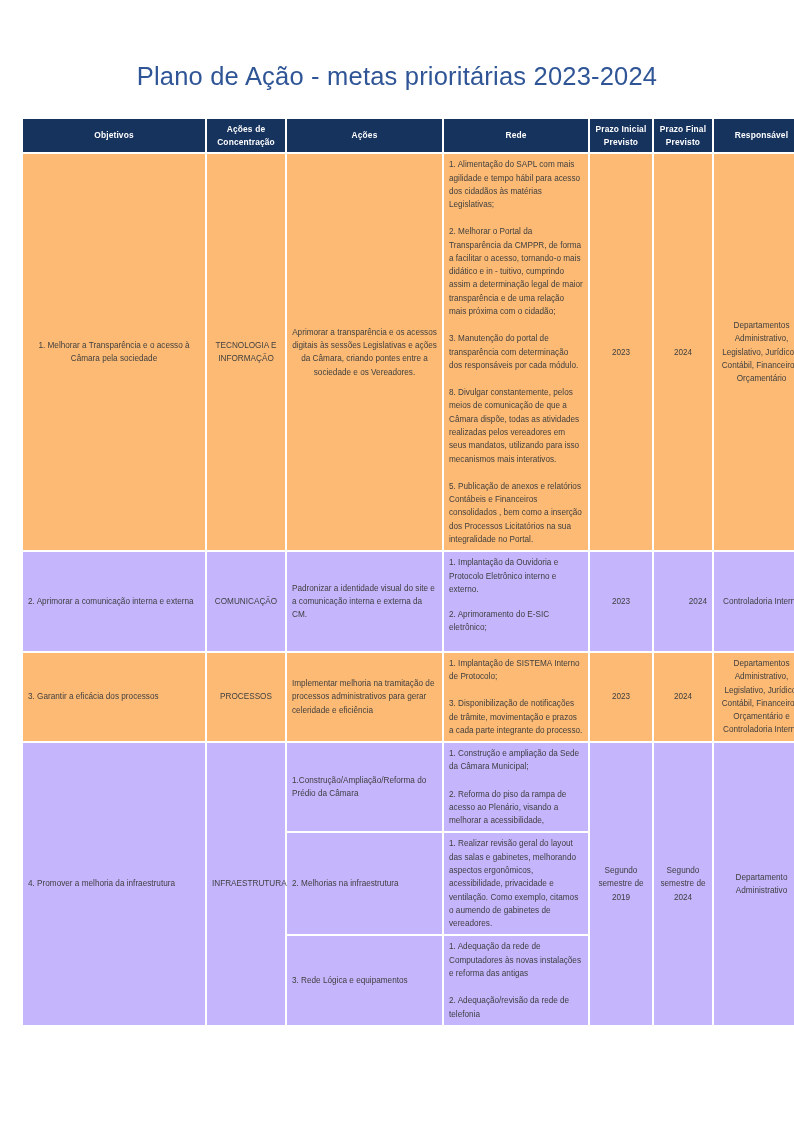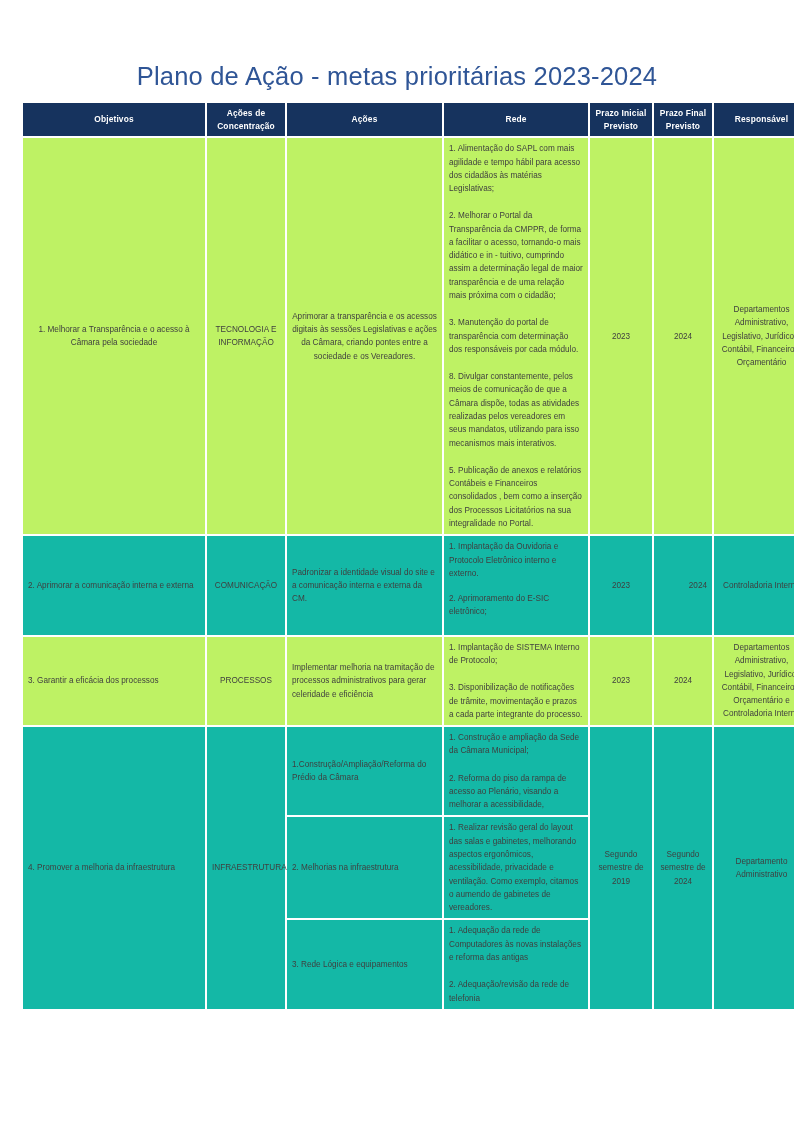--- a/index.html
+++ b/index.html
@@ -27,21 +27,21 @@
     width: 794px;
     text-align: center;
     font-size: 25.5px;
     font-weight: 400;
     letter-spacing: 0.2px;
     color: #2f5596;
   }
   .table-wrap {
     position: absolute;
     left: 21px;
-    top: 101px;
+    top: 117px;
     width: 752px;
   }
   table.plan {
     border-collapse: separate;
     border-spacing: 2px 2px;
     width: 752px;
     table-layout: fixed;
     margin: 0;
   }
   table.plan th, table.plan td {
@@ -59,22 +59,22 @@
     line-height: 1.5;
     padding: 4px 3px;
     letter-spacing: 0.15px;
   }
   
   tbody td {
     font-size: 8.2px;
     line-height: 1.62;
     color: #3f3f3f;
   }
-  .shade-dark { background: #bef264; margin-left: 8px; }
-  .shade-light { background: #14b8a6; margin-top: 48px; }
+  .shade-dark { background: #fdba74; margin-left: 8px; }
+  .shade-light { background: #c4b5fd; margin-top: 48px; }
   .ctr { text-align: center; }
   .lft { text-align: left; }
   .rgt { text-align: right; }
   .top { vertical-align: top; }
   .mid { vertical-align: middle; }
   .metas-list p {
     margin: 0 0 14px 0;
   }
   .metas-list p:last-child { margin-bottom: 0; }
   .metas-list.tight p { margin-bottom: 12px; }

